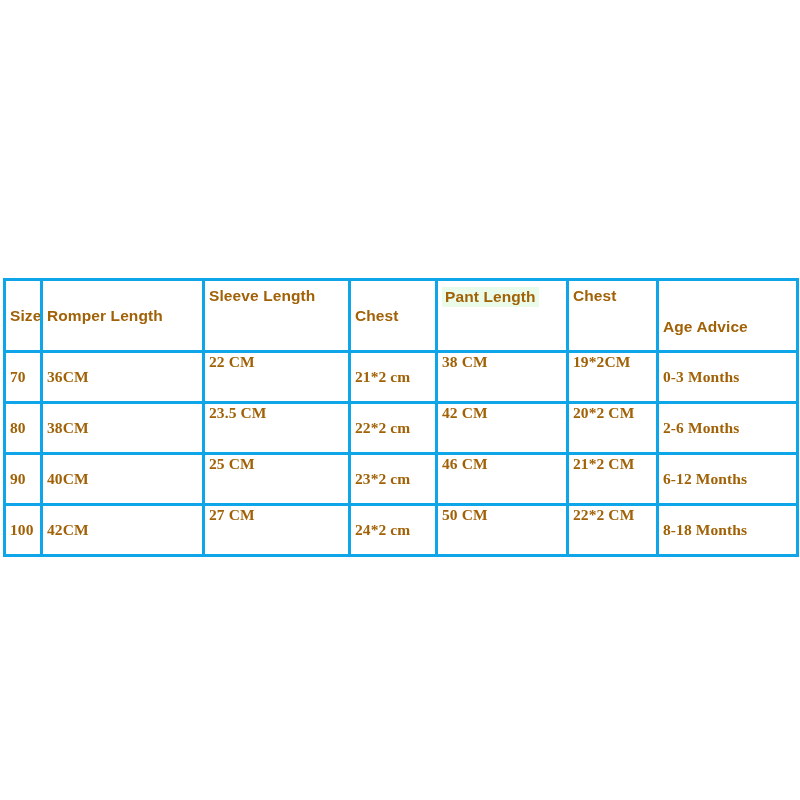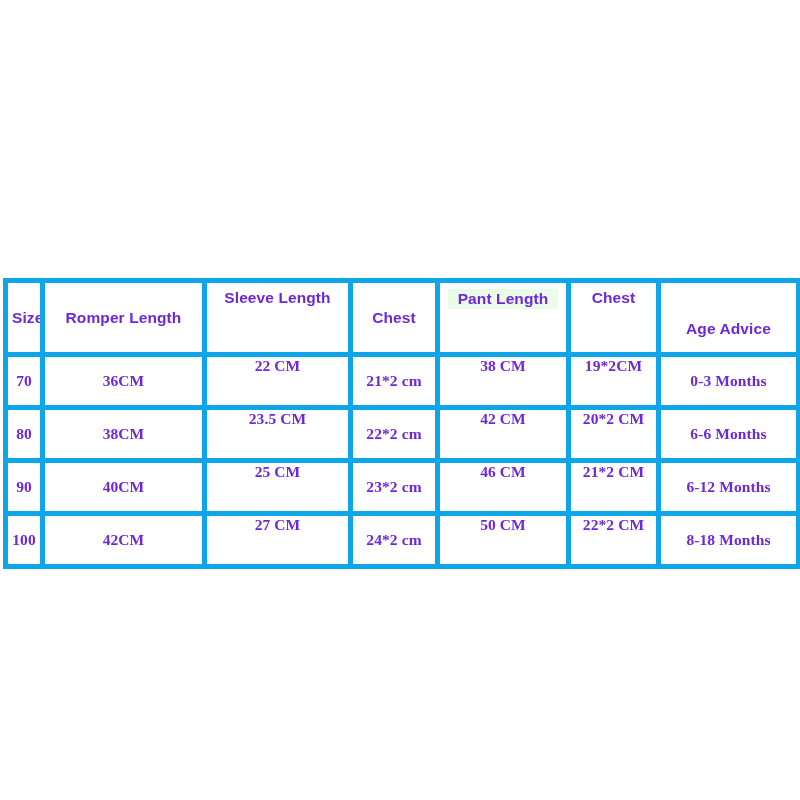--- a/index.html
+++ b/index.html
@@ -26,24 +26,24 @@
   table.size-chart {
     width: 793px;
     height: 240px;
     border-collapse: collapse;
     table-layout: fixed;
     background: #ffffff;
     border: 1px solid #7d7d7d;
   }
 
   table.size-chart td {
-    border: 5px solid #0ea5e9;
+    border: 3px solid #0ea5e9;
     padding: 0 4px;
-    text-align: center;
-    color: #6d28d9;
+    text-align: left;
+    color: #a16207;
     font-size: 15.5px;
     line-height: 1.15;
     font-weight: 600;
     letter-spacing: 0.1px;
     white-space: nowrap;
     overflow: hidden;
   }
 
   
   col.c-size        { width: 37px;  }
@@ -71,21 +71,21 @@
   tr.row-header td.va-top   { padding-top: 6px; }
   tr.row-header td.va-age   { padding-top: 22px; }
 
   
   td.pant-head {
     color: #1fa02c;
     font-weight: 700;
   }
   td.pant-head .hl {
     background: #eafbea;
-    padding: 1px 10px;
+    padding: 1px 3px;
     display: inline-block;
   }
 
   
   td.c-size-cell { font-size: 15px; padding: 0 2px; }
   
   td.c-age-cell  { font-size: 15px; }
 </style>
 </head>
 <body>
@@ -122,21 +122,21 @@
         <td class="va-age c-age-cell">0-3 Months</td>
       </tr>
 
       <tr class="row-data">
         <td class="va-middle c-size-cell">80</td>
         <td class="va-middle">38CM</td>
         <td class="va-top">23.5 CM</td>
         <td class="va-middle">22*2 cm</td>
         <td class="va-top">42 CM</td>
         <td class="va-top">20*2 CM</td>
-        <td class="va-age c-age-cell">6-6 Months</td>
+        <td class="va-age c-age-cell">2-6 Months</td>
       </tr>
 
       <tr class="row-data">
         <td class="va-middle c-size-cell">90</td>
         <td class="va-middle">40CM</td>
         <td class="va-top">25 CM</td>
         <td class="va-middle">23*2 cm</td>
         <td class="va-top">46 CM</td>
         <td class="va-top">21*2 CM</td>
         <td class="va-age c-age-cell">6-12 Months</td>

